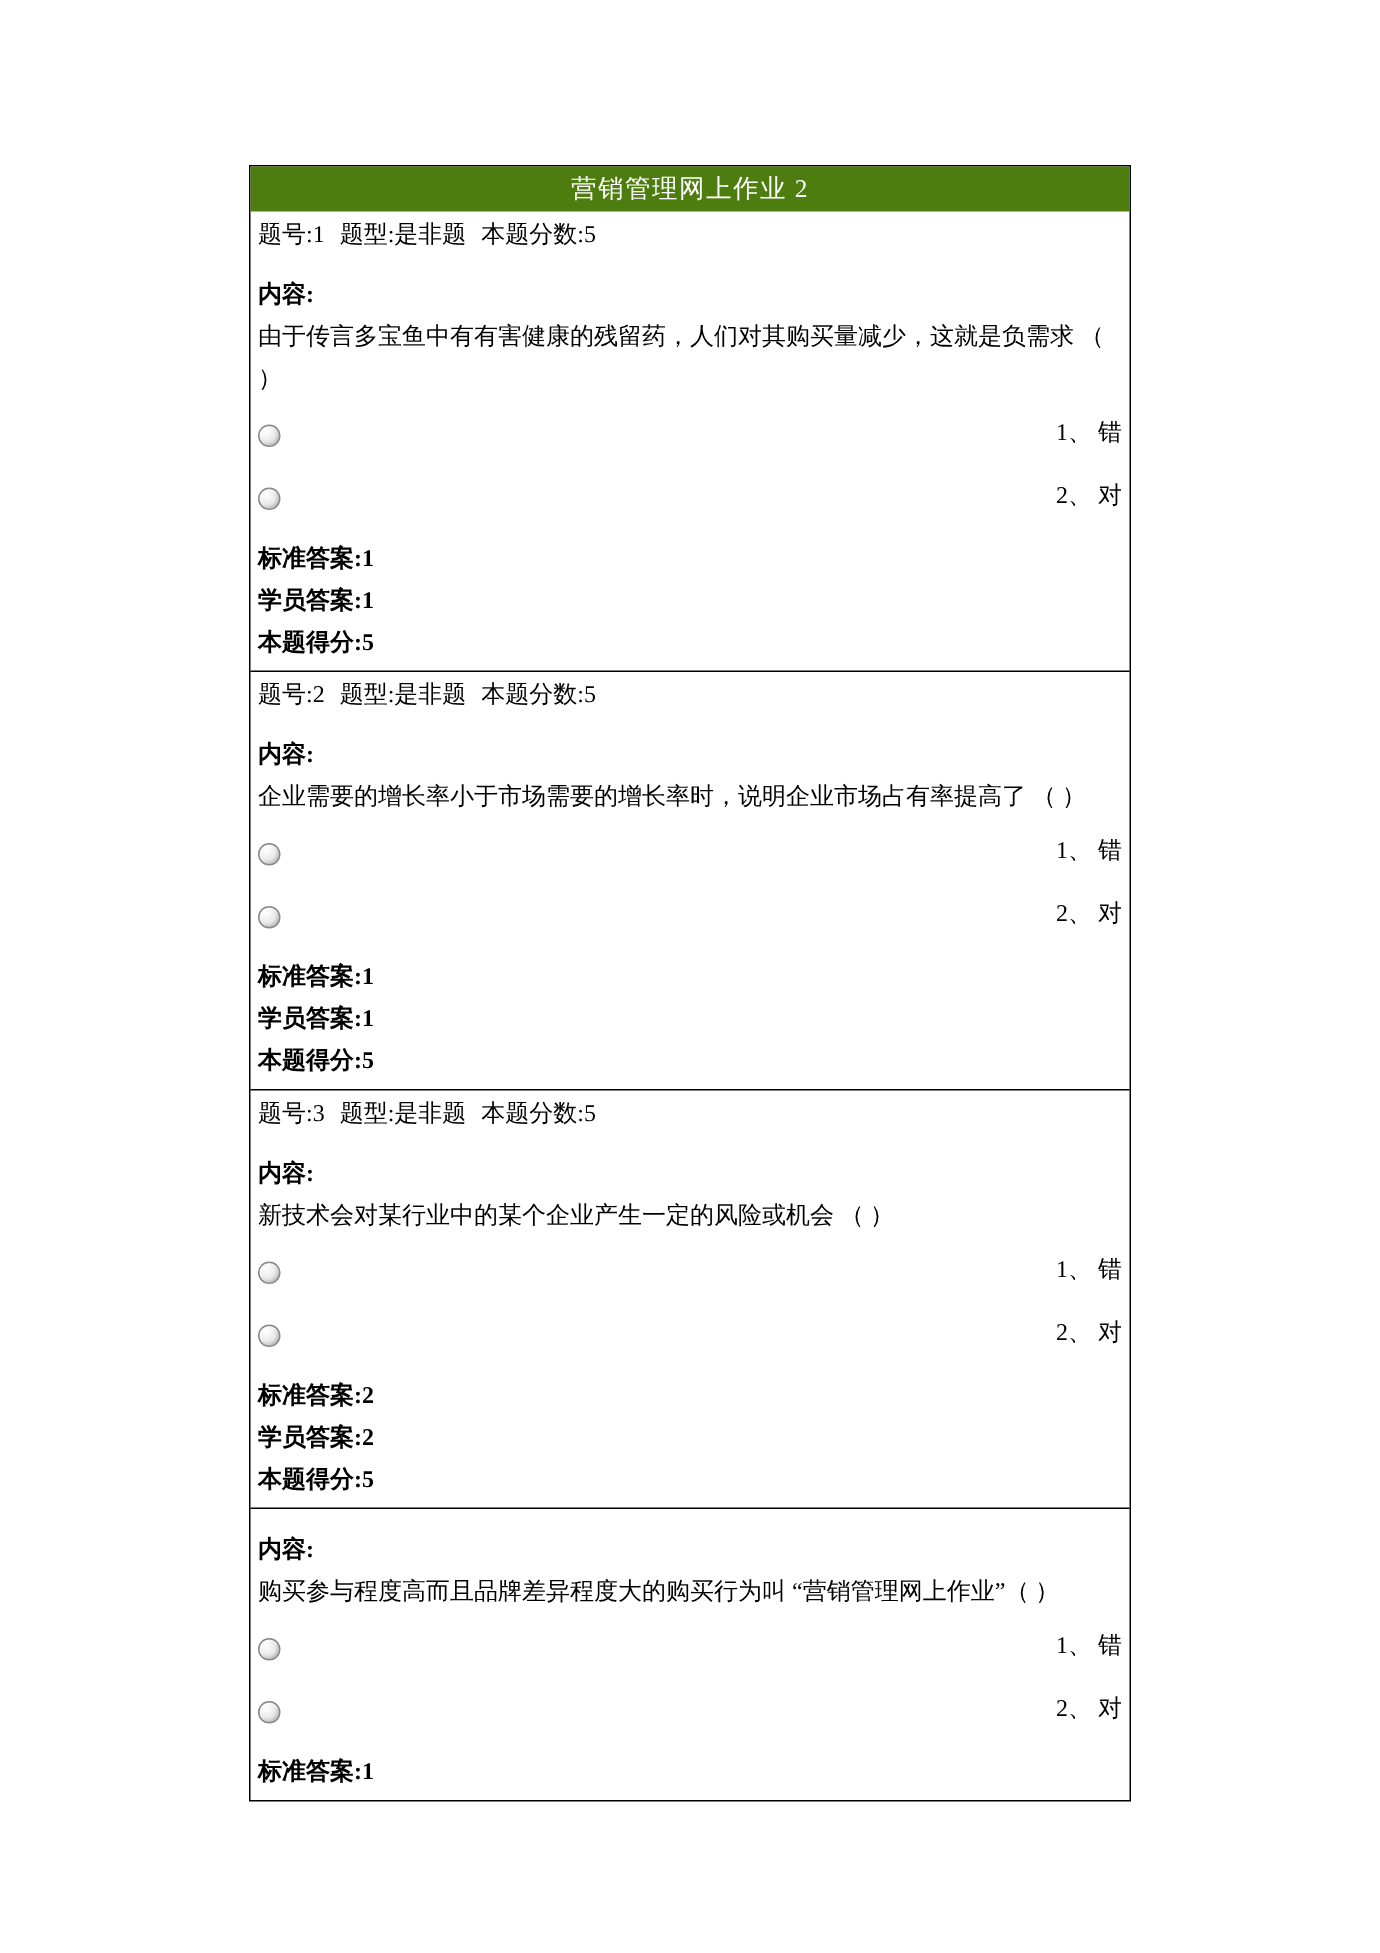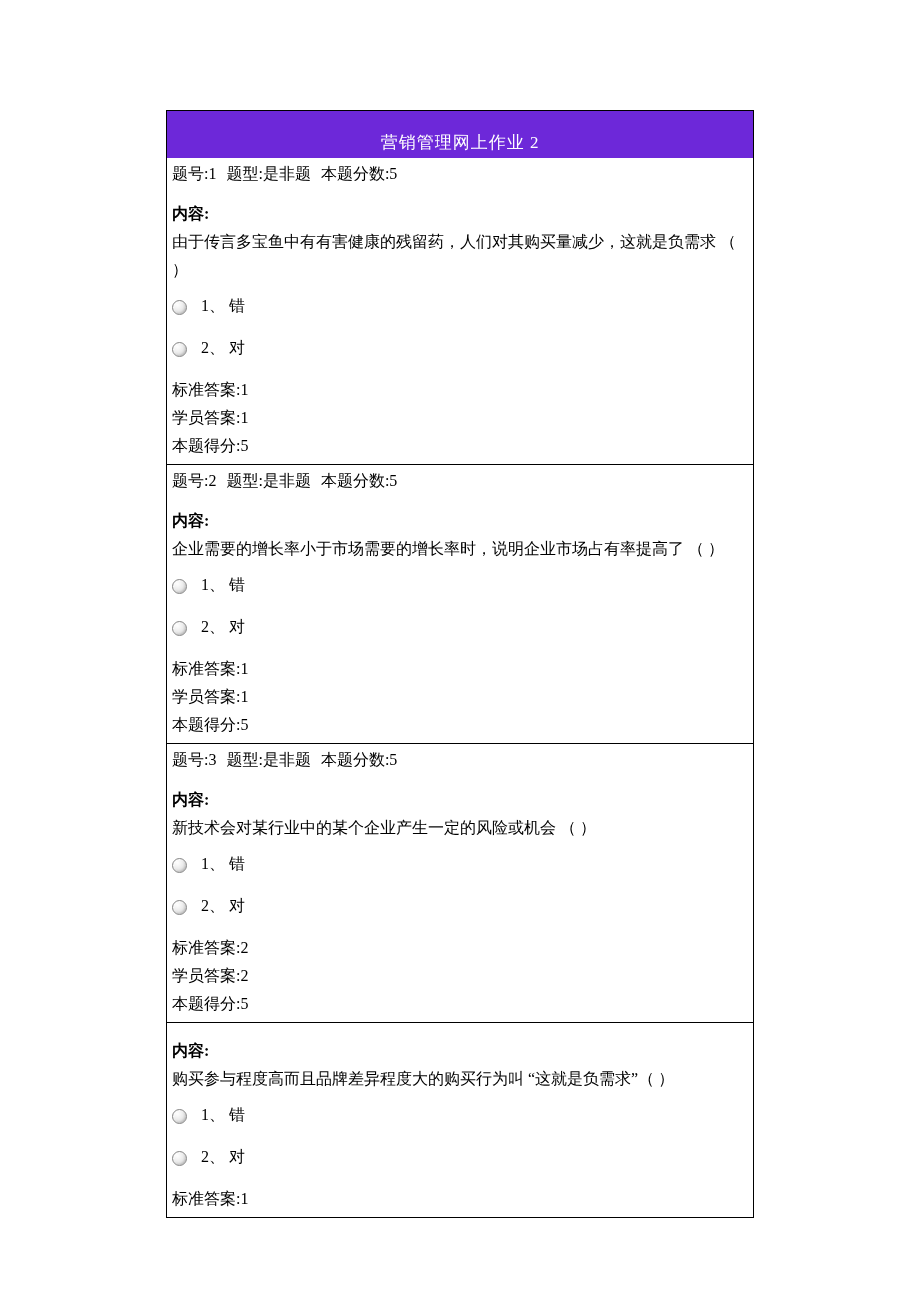--- a/index.html
+++ b/index.html
@@ -17,25 +17,25 @@
     box-sizing: border-box;
   }
   .outer-table {
     width: 588px;
     margin: 0 auto;
     border: 1.2px solid #000;
     border-collapse: collapse;
     box-sizing: border-box;
   }
   .title-bar {
-    background: #6d28d9;
+    background: #4d7c0f;
     color: #fff;
     text-align: center;
     font-size: 17px;
-    padding: 20px 0 4px 0;
+    padding: 3px 0 4px 0;
     letter-spacing: 1px;
   }
   .q-block {
     border-top: 1.2px solid #000;
     padding: 2px 5px 4px 5px;
     line-height: 1.75;
   }
   .q-block.first {
     border-top: none;
   }
@@ -61,23 +61,24 @@
     border: 1px solid #888;
     border-radius: 50%;
     background: radial-gradient(circle at 35% 30%, #fff 0%, #eee 40%, #cfcfcf 100%);
     box-shadow: inset 1px 1px 2px rgba(255,255,255,0.8), inset -1px -1px 2px rgba(0,0,0,0.15);
     flex: 0 0 auto;
     margin-right: 14px;
     margin-top: 2px;
   }
   .choice-text {
     flex: 1 1 auto;
+    text-align: right;
   }
   .ans-line {
-    font-weight: normal;
+    font-weight: bold;
   }
 </style>
 </head>
 <body>
 
 <div class="page">
   <div class="outer-table">
     <div class="title-bar">营销管理网上作业 2</div>
 
     <div class="q-block first">
@@ -138,21 +139,21 @@
         <div class="radio-dot"></div>
         <div class="choice-text">2、  对</div>
       </div>
       <div class="ans-line"><span>标准答案:</span><span>2</span></div>
       <div class="ans-line"><span>学员答案:</span><span>2</span></div>
       <div class="ans-line"><span>本题得分:</span><span>5</span></div>
     </div>
 
     <div class="q-block">
       <div class="bold">内容:</div>
-      <div>购买参与程度高而且品牌差异程度大的购买行为叫 “这就是负需求”（ ）</div>
+      <div>购买参与程度高而且品牌差异程度大的购买行为叫 “营销管理网上作业”（ ）</div>
       <div class="choice-row">
         <div class="radio-dot"></div>
         <div class="choice-text">1、  错</div>
       </div>
       <div class="choice-row">
         <div class="radio-dot"></div>
         <div class="choice-text">2、  对</div>
       </div>
       <div class="ans-line"><span>标准答案:</span><span>1</span></div>
     </div>

